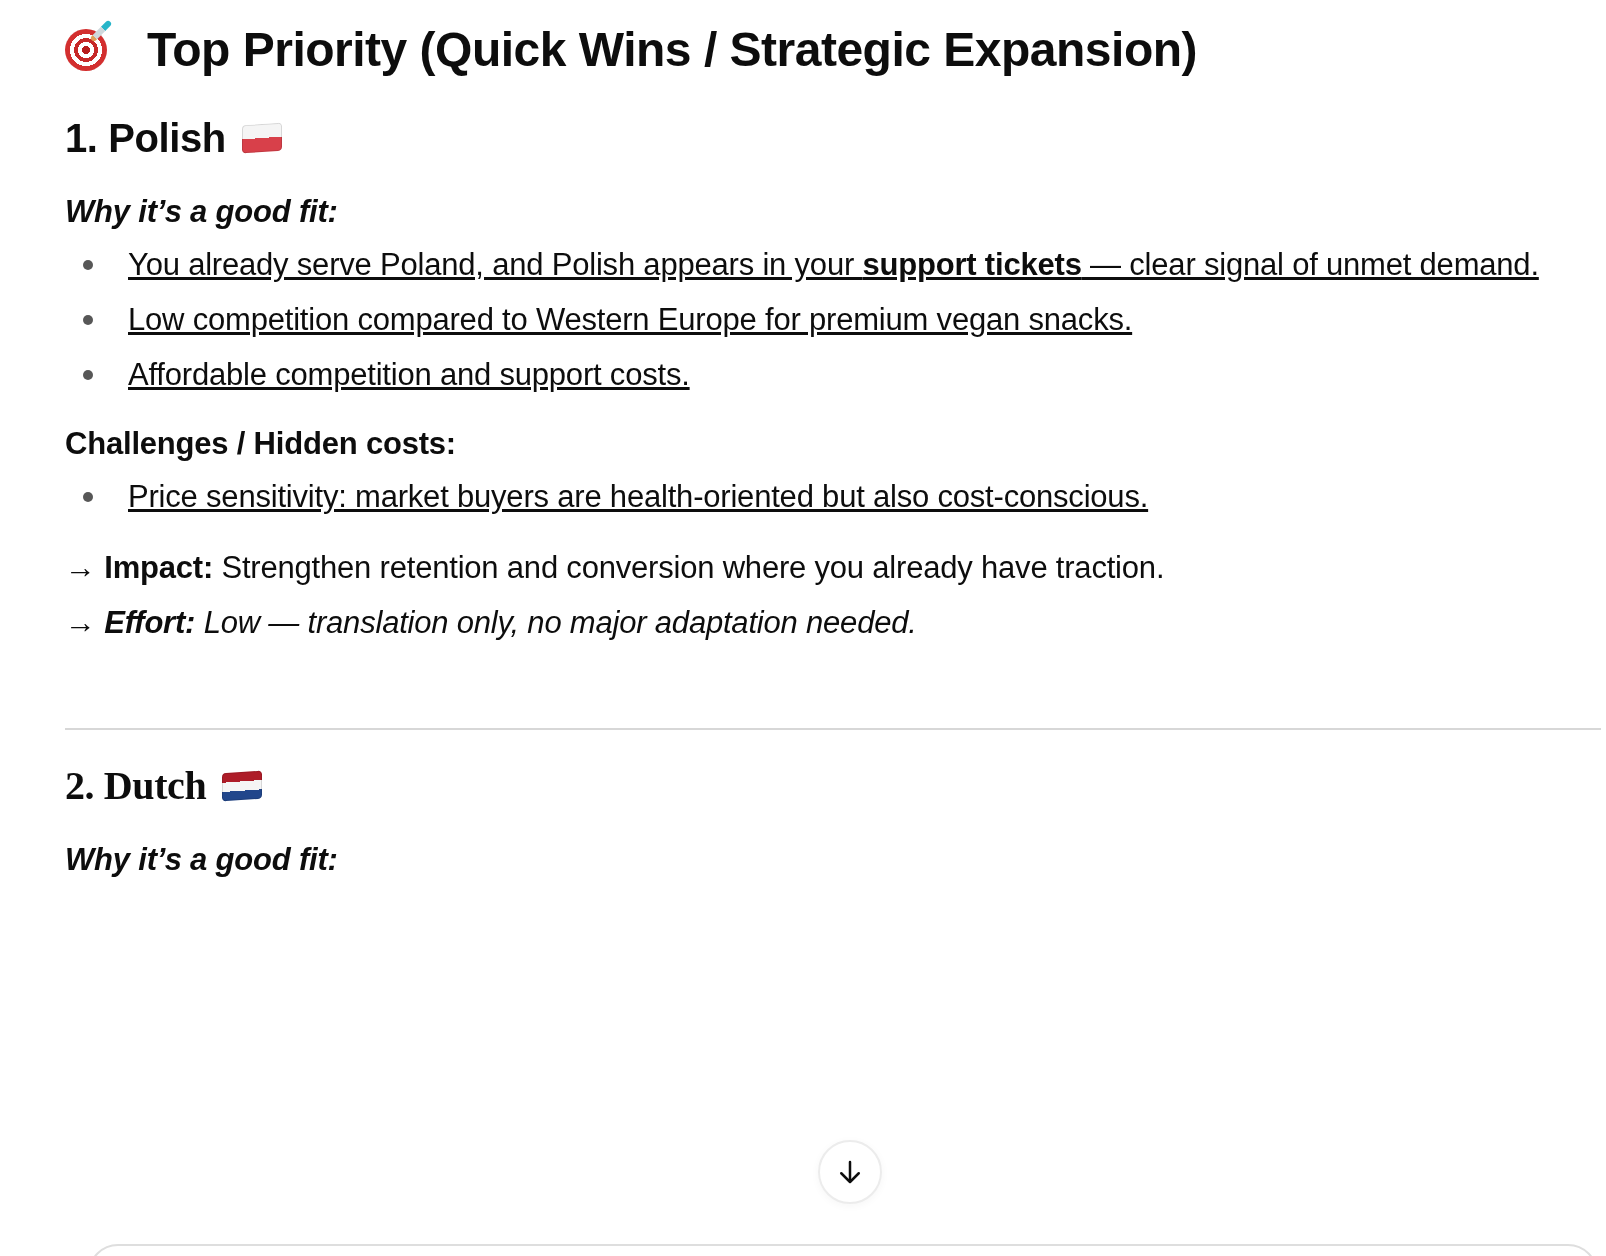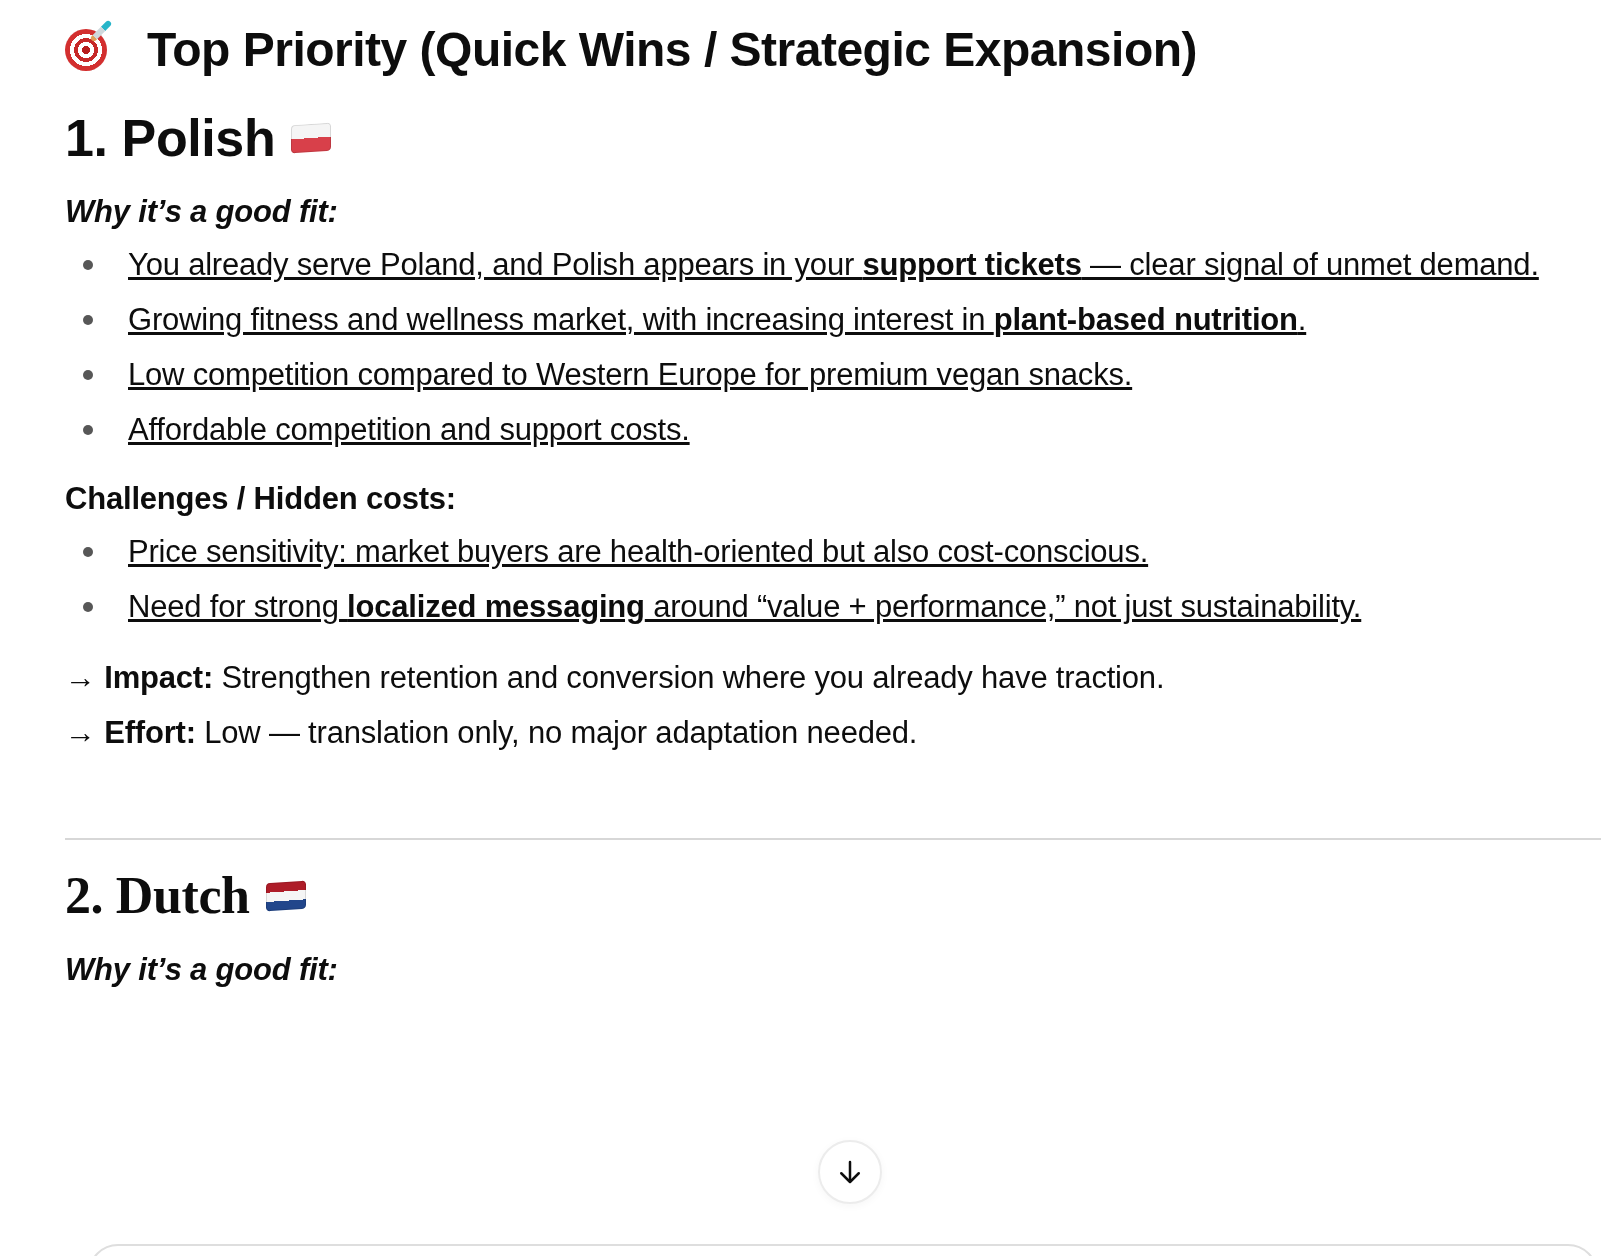--- a/index.html
+++ b/index.html
@@ -15,32 +15,32 @@
     position: relative;
   }
   .content { padding: 22px 5px 0 65px; }
 
   h2.doc-title {
     font-size: 48px; line-height: 56px; font-weight: 700;
     letter-spacing: -0.5px; margin: 0;
     display: flex; align-items: center; gap: 36px;
   }
   h3.country-heading {
-    font-size: 52px; line-height: 48px; font-weight: 700;
+    font-size: 40px; line-height: 48px; font-weight: 700;
     letter-spacing: -0.4px;
     display: flex; align-items: center; gap: 16px;
   }
   .mt-36 { margin: 36px 0 0 0; }
   .mt-32 { margin: 32px 0 0 0; font-family: Liberation Serif, serif; }
   .mt-30 { margin: 30px 0 0 0; font-style: italic; }
   .mt-22 { margin: 22px 0 0 0; }
   .mt-16 { margin: 16px 0 0 0; }
   .mt-12 { margin: 12px 0 0 0; }
   .mt-6  { margin: 6px 0 0 0; text-decoration: underline; }
-  .mt-0  { margin: 0; }
+  .mt-0  { margin: 0; font-style: italic; }
 
   p.bold-label { font-weight: 700; line-height: 40px; }
   p { max-width: 1492px; }
 
   ul.bullets {
     list-style: none;
     padding: 0 0 0 63px;
     max-width: 1492px;
   }
   ul.bullets li {
@@ -137,30 +137,28 @@
 
   <h3 class="country-heading mt-36">
     <span>1. Polish</span>
     <span class="flag flag-pl"></span>
   </h3>
 
   <p class="bold-label mt-30">Why it’s a good fit:</p>
 
   <ul class="bullets mt-6">
     <li><span>You already serve Poland, and Polish appears in your </span><strong>support tickets</strong><span> — clear signal of unmet demand.</span></li>
-    <li><span>Growing fitness and wellness market, with increasing interest in </span><strong>plant-based nutrition</strong><span>.</span></li>
     <li><span>Low competition compared to Western Europe for premium vegan snacks.</span></li>
     <li><span>Affordable competition and support costs.</span></li>
   </ul>
 
   <p class="bold-label mt-22">Challenges / Hidden costs:</p>
 
   <ul class="bullets mt-6">
     <li><span>Price sensitivity: market buyers are health-oriented but also cost-conscious.</span></li>
-    <li><span>Need for strong </span><strong>localized messaging</strong><span> around “value + performance,” not just sustainability.</span></li>
   </ul>
 
   <p class="arrow-line mt-16">
     <span>→ </span><strong>Impact:</strong><span> Strengthen retention and conversion where you already have traction.</span>
   </p>
   <p class="arrow-line mt-0">
     <span>→ </span><strong>Effort:</strong><span> Low — translation only, no major adaptation needed.</span>
   </p>
 
   <hr class="section-divider">

